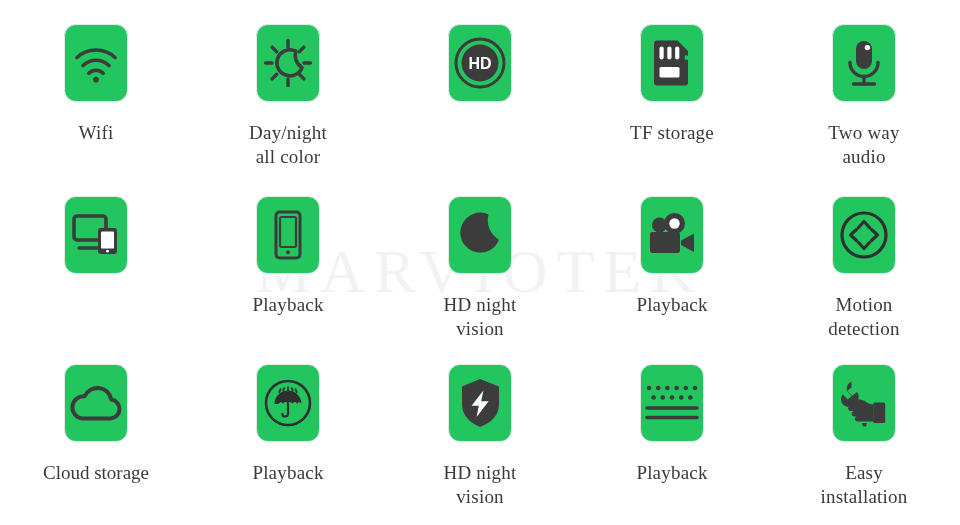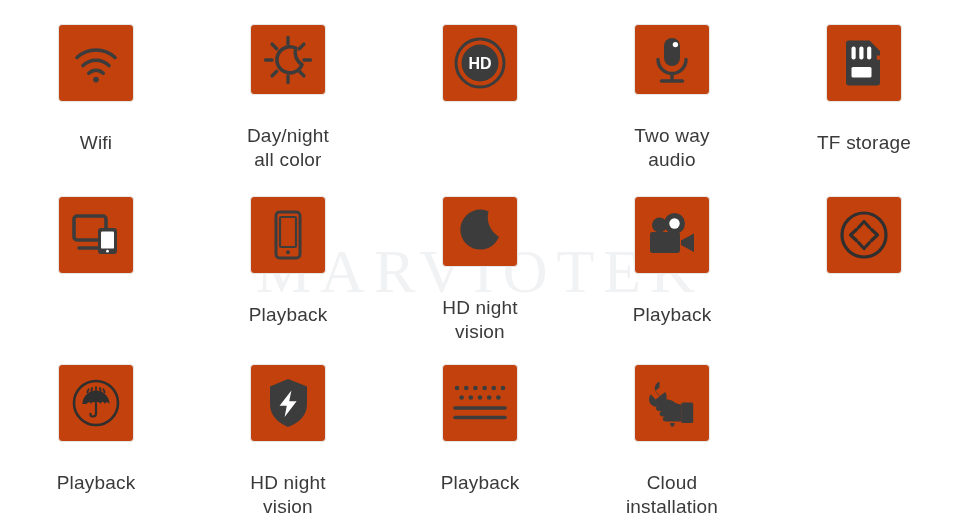--- a/index.html
+++ b/index.html
@@ -59,39 +59,39 @@
     position: relative;
     display: flex;
     flex-direction: column;
     align-items: center;
   }
   .r1 { padding-top: 24px; }
   .r2 { padding-top: 24px; }
   .r3 { padding-top: 20px; }
 
   .tile {
-    width: 76px;
+    width: 64px;
     height: 78px;
     border: 1px solid #e6e7e9;
-    border-radius: 4px;
-    background: #c2410c;
+    border-radius: 12px;
+    background: #22c55e;
     display: flex;
     align-items: center;
     justify-content: center;
     box-sizing: border-box;
   }
   .tile svg { display: block; }
 
   .label {
-    margin-top: 29px;
+    margin-top: 19px;
     font-size: 19px;
     line-height: 24px;
     color: #3a3a3a;
     text-align: center;
-    font-family: Liberation Sans, sans-serif;
+    font-family: Liberation Serif, serif;
     white-space: pre-line;
     letter-spacing: 0.2px;
   }
 
   
   .label.wide { letter-spacing: 0px; }
 </style>
 </head>
 <body>
 
@@ -145,46 +145,46 @@
             <circle cx="27" cy="27" r="18.5" fill="#3c3c3c"></circle>
             <text x="27" y="33.4" text-anchor="middle" font-family="Liberation Sans, sans-serif" font-size="16" font-weight="bold" fill="#ffffff">HD</text>
           </svg>
         </span>
       </div>
     </div>
 
     <div class="cell r1">
       <div class="tile">
         <span>
+          <svg width="48" height="52" viewBox="0 0 48 52">
+            <path d="M6 6.5a3 3 0 0 1 3-3h20.5L40 14v4.5h-3.2v4.2H40v22.8a3 3 0 0 1-3 3H9a3 3 0 0 1-3-3V6.5z" fill="#3c3c3c"></path>
+            <rect x="11.5" y="9.5" width="4.2" height="13" rx="2.1" fill="#ffffff"></rect>
+            <rect x="19.3" y="9.5" width="4.2" height="13" rx="2.1" fill="#ffffff"></rect>
+            <rect x="27.1" y="9.5" width="4.2" height="13" rx="2.1" fill="#ffffff"></rect>
+            <rect x="11.5" y="30" width="20" height="10.5" rx="1.6" fill="#ffffff"></rect>
+          </svg>
+        </span>
+      </div>
+      <div class="label">TF storage</div>
+    </div>
+
+    <div class="cell r1">
+      <div class="tile">
+        <span>
           <svg width="50" height="52" viewBox="0 0 50 52">
             <rect x="17" y="4" width="16" height="28" rx="8" fill="#3c3c3c"></rect>
             <circle cx="28.4" cy="10.6" r="2.7" fill="#ffffff"></circle>
             <path d="M11 25.5c0 7.7 6.3 14 14 14s14-6.3 14-14" fill="none" stroke="#3c3c3c" stroke-width="3.4" stroke-linecap="round"></path>
             <line x1="25" y1="39.5" x2="25" y2="46.5" stroke="#3c3c3c" stroke-width="3.4" stroke-linecap="round"></line>
             <line x1="14.5" y1="47" x2="35.5" y2="47" stroke="#3c3c3c" stroke-width="3.4" stroke-linecap="round"></line>
           </svg>
         </span>
       </div>
       <div class="label">Two way
 audio</div>
-    </div>
-
-    <div class="cell r1">
-      <div class="tile">
-        <span>
-          <svg width="48" height="52" viewBox="0 0 48 52">
-            <path d="M6 6.5a3 3 0 0 1 3-3h20.5L40 14v4.5h-3.2v4.2H40v22.8a3 3 0 0 1-3 3H9a3 3 0 0 1-3-3V6.5z" fill="#3c3c3c"></path>
-            <rect x="11.5" y="9.5" width="4.2" height="13" rx="2.1" fill="#ffffff"></rect>
-            <rect x="19.3" y="9.5" width="4.2" height="13" rx="2.1" fill="#ffffff"></rect>
-            <rect x="27.1" y="9.5" width="4.2" height="13" rx="2.1" fill="#ffffff"></rect>
-            <rect x="11.5" y="30" width="20" height="10.5" rx="1.6" fill="#ffffff"></rect>
-          </svg>
-        </span>
-      </div>
-      <div class="label">TF storage</div>
     </div>
 
     <div class="cell r2">
       <div class="tile">
         <span>
           <svg width="52" height="48" viewBox="0 0 52 48">
             <rect x="4" y="5" width="32" height="24" rx="3.2" fill="none" stroke="#3c3c3c" stroke-width="3.6"></rect>
             <line x1="9" y1="37" x2="30" y2="37" stroke="#3c3c3c" stroke-width="3.4" stroke-linecap="round"></line>
             <rect x="28" y="17" width="19" height="26" rx="3.2" fill="#3c3c3c"></rect>
             <rect x="31" y="20.6" width="13" height="17" rx="1.2" fill="#ffffff"></rect>
@@ -241,22 +241,34 @@
             <circle cx="26" cy="26" r="22" fill="none" stroke="#2f2f2f" stroke-width="3.2"></circle>
             <g fill="none" stroke="#2f2f2f" stroke-width="3.2" stroke-linecap="round" stroke-linejoin="round">
               <path d="M20.5 18.5 L26 12.5 L31.5 18.5"></path>
               <path d="M20.5 33.5 L26 39.5 L31.5 33.5"></path>
               <path d="M18.5 20.5 L12.5 26 L18.5 31.5"></path>
               <path d="M33.5 20.5 L39.5 26 L33.5 31.5"></path>
             </g>
           </svg>
         </span>
       </div>
-    </div>
-
+      <div class="label">Motion
+detection</div>
+    </div>
+
+    <div class="cell r3">
+      <div class="tile">
+        <span>
+          <svg width="56" height="44" viewBox="0 0 56 44">
+            <path d="M14.5 37.5h28a9.5 9.5 0 0 0 .8-18.9 14 14 0 0 0-26.6-3.4 9.8 9.8 0 0 0-2.2 22.3z" fill="none" stroke="#3c3c3c" stroke-width="4" stroke-linejoin="round"></path>
+          </svg>
+        </span>
+      </div>
+      <div class="label wide">Cloud storage</div>
+    </div>
 
     <div class="cell r3">
       <div class="tile">
         <span>
           <svg width="52" height="52" viewBox="0 0 52 52">
             <circle cx="26" cy="26" r="22" fill="none" stroke="#2f2f2f" stroke-width="2.6"></circle>
             <path d="M12.5 27c0-7.7 6-13.6 13.5-13.6S39.5 19.3 39.5 27c-1.7-2.4-3.6-2.4-4.5-0.1-1.3-2.6-3.4-2.6-4.6 0-1.2-2.7-3.5-2.7-4.7 0-1.2-2.6-3.3-2.6-4.6 0-1-2.3-2.9-2.3-4.6 0.1z" fill="#2f2f2f"></path>
             <path d="M26 27v9.5a3 3 0 0 1-3 3 2.6 2.6 0 0 1-2.6-2.6" fill="none" stroke="#2f2f2f" stroke-width="2.2" stroke-linecap="round"></path>
             <g stroke="#2f2f2f" stroke-width="1.8" stroke-linecap="round">
               <line x1="18.6" y1="12.3" x2="17.3" y2="15.2"></line>
@@ -315,18 +327,18 @@
       <div class="tile">
         <span>
           <svg width="54" height="50" viewBox="0 0 54 50">
             <path d="M14.5 3.5c-3.6 1.4-5.6 5.3-4.4 9L15 18l-4.4 3.4-4.8-5.1C3.1 19.8 3.6 24.8 7 27.3c2.7 2 6.2 2 8.9 0.4l8.4 8.6 5.6-4.6-9.2-8.8c1.5-2.7 1.4-6.1-0.5-8.8l-5.7 4.2-4.4-5.4 4.4-3.4V3.5z" fill="#3c3c3c"></path>
             <path d="M14 27.5c-1.7 0-3 1.2-3 2.8s1.3 2.8 3 2.8h3.2c-1.5 0.2-2.6 1.3-2.6 2.7 0 1.5 1.3 2.7 3 2.7h2.6c-1.4 0.2-2.4 1.2-2.4 2.5 0 1.4 1.2 2.5 2.8 2.5h15.6V26.6c-2.6-0.2-5-1.1-7.1-2.6-2.4-1.8-5.3-2.8-8.3-2.8h-2.4c-1.7 0-3 1.2-3 2.8s1.3 2.8 3 2.8H14z" fill="#3c3c3c"></path>
             <rect x="36.2" y="24.5" width="12" height="20.5" rx="1.6" fill="#3c3c3c"></rect>
             <path d="M24.8 45 h5.2 l-1.2 3.6 h-2.8 z" fill="#3c3c3c"></path>
           </svg>
         </span>
       </div>
-      <div class="label">Cloud
+      <div class="label">Easy
 installation</div>
     </div>
 
   </div>
 </div>
 
 </body></html>

